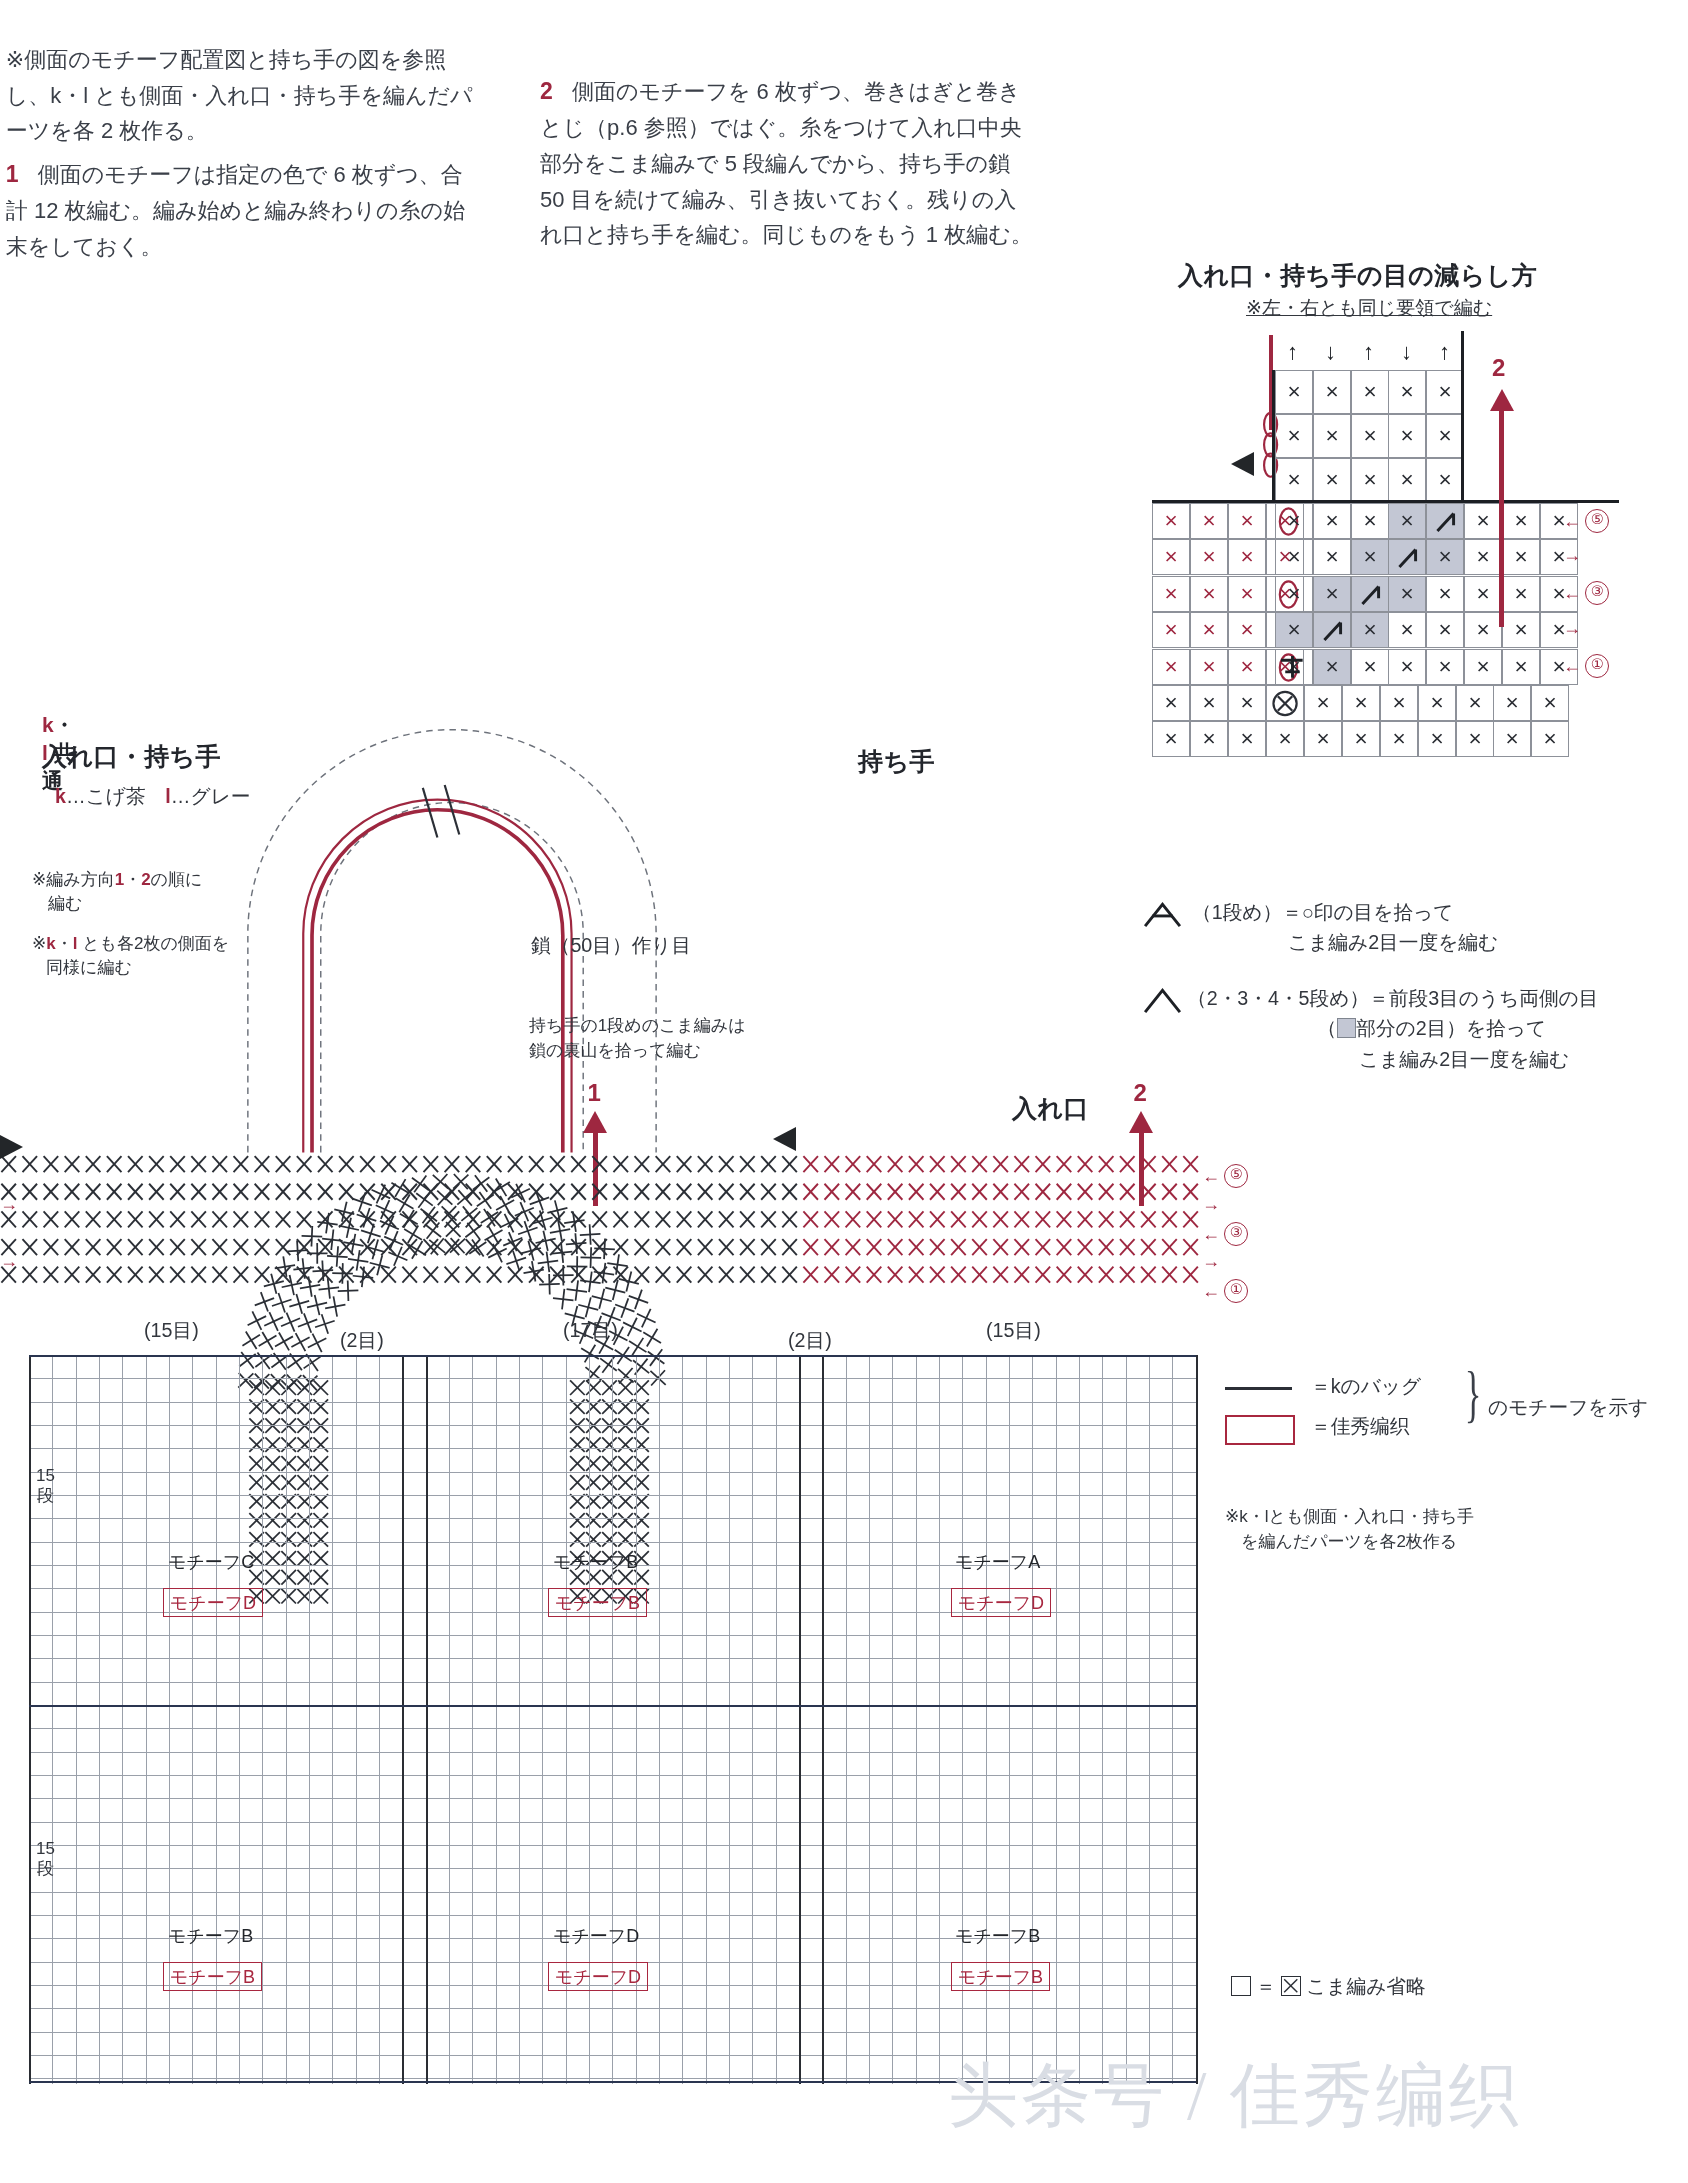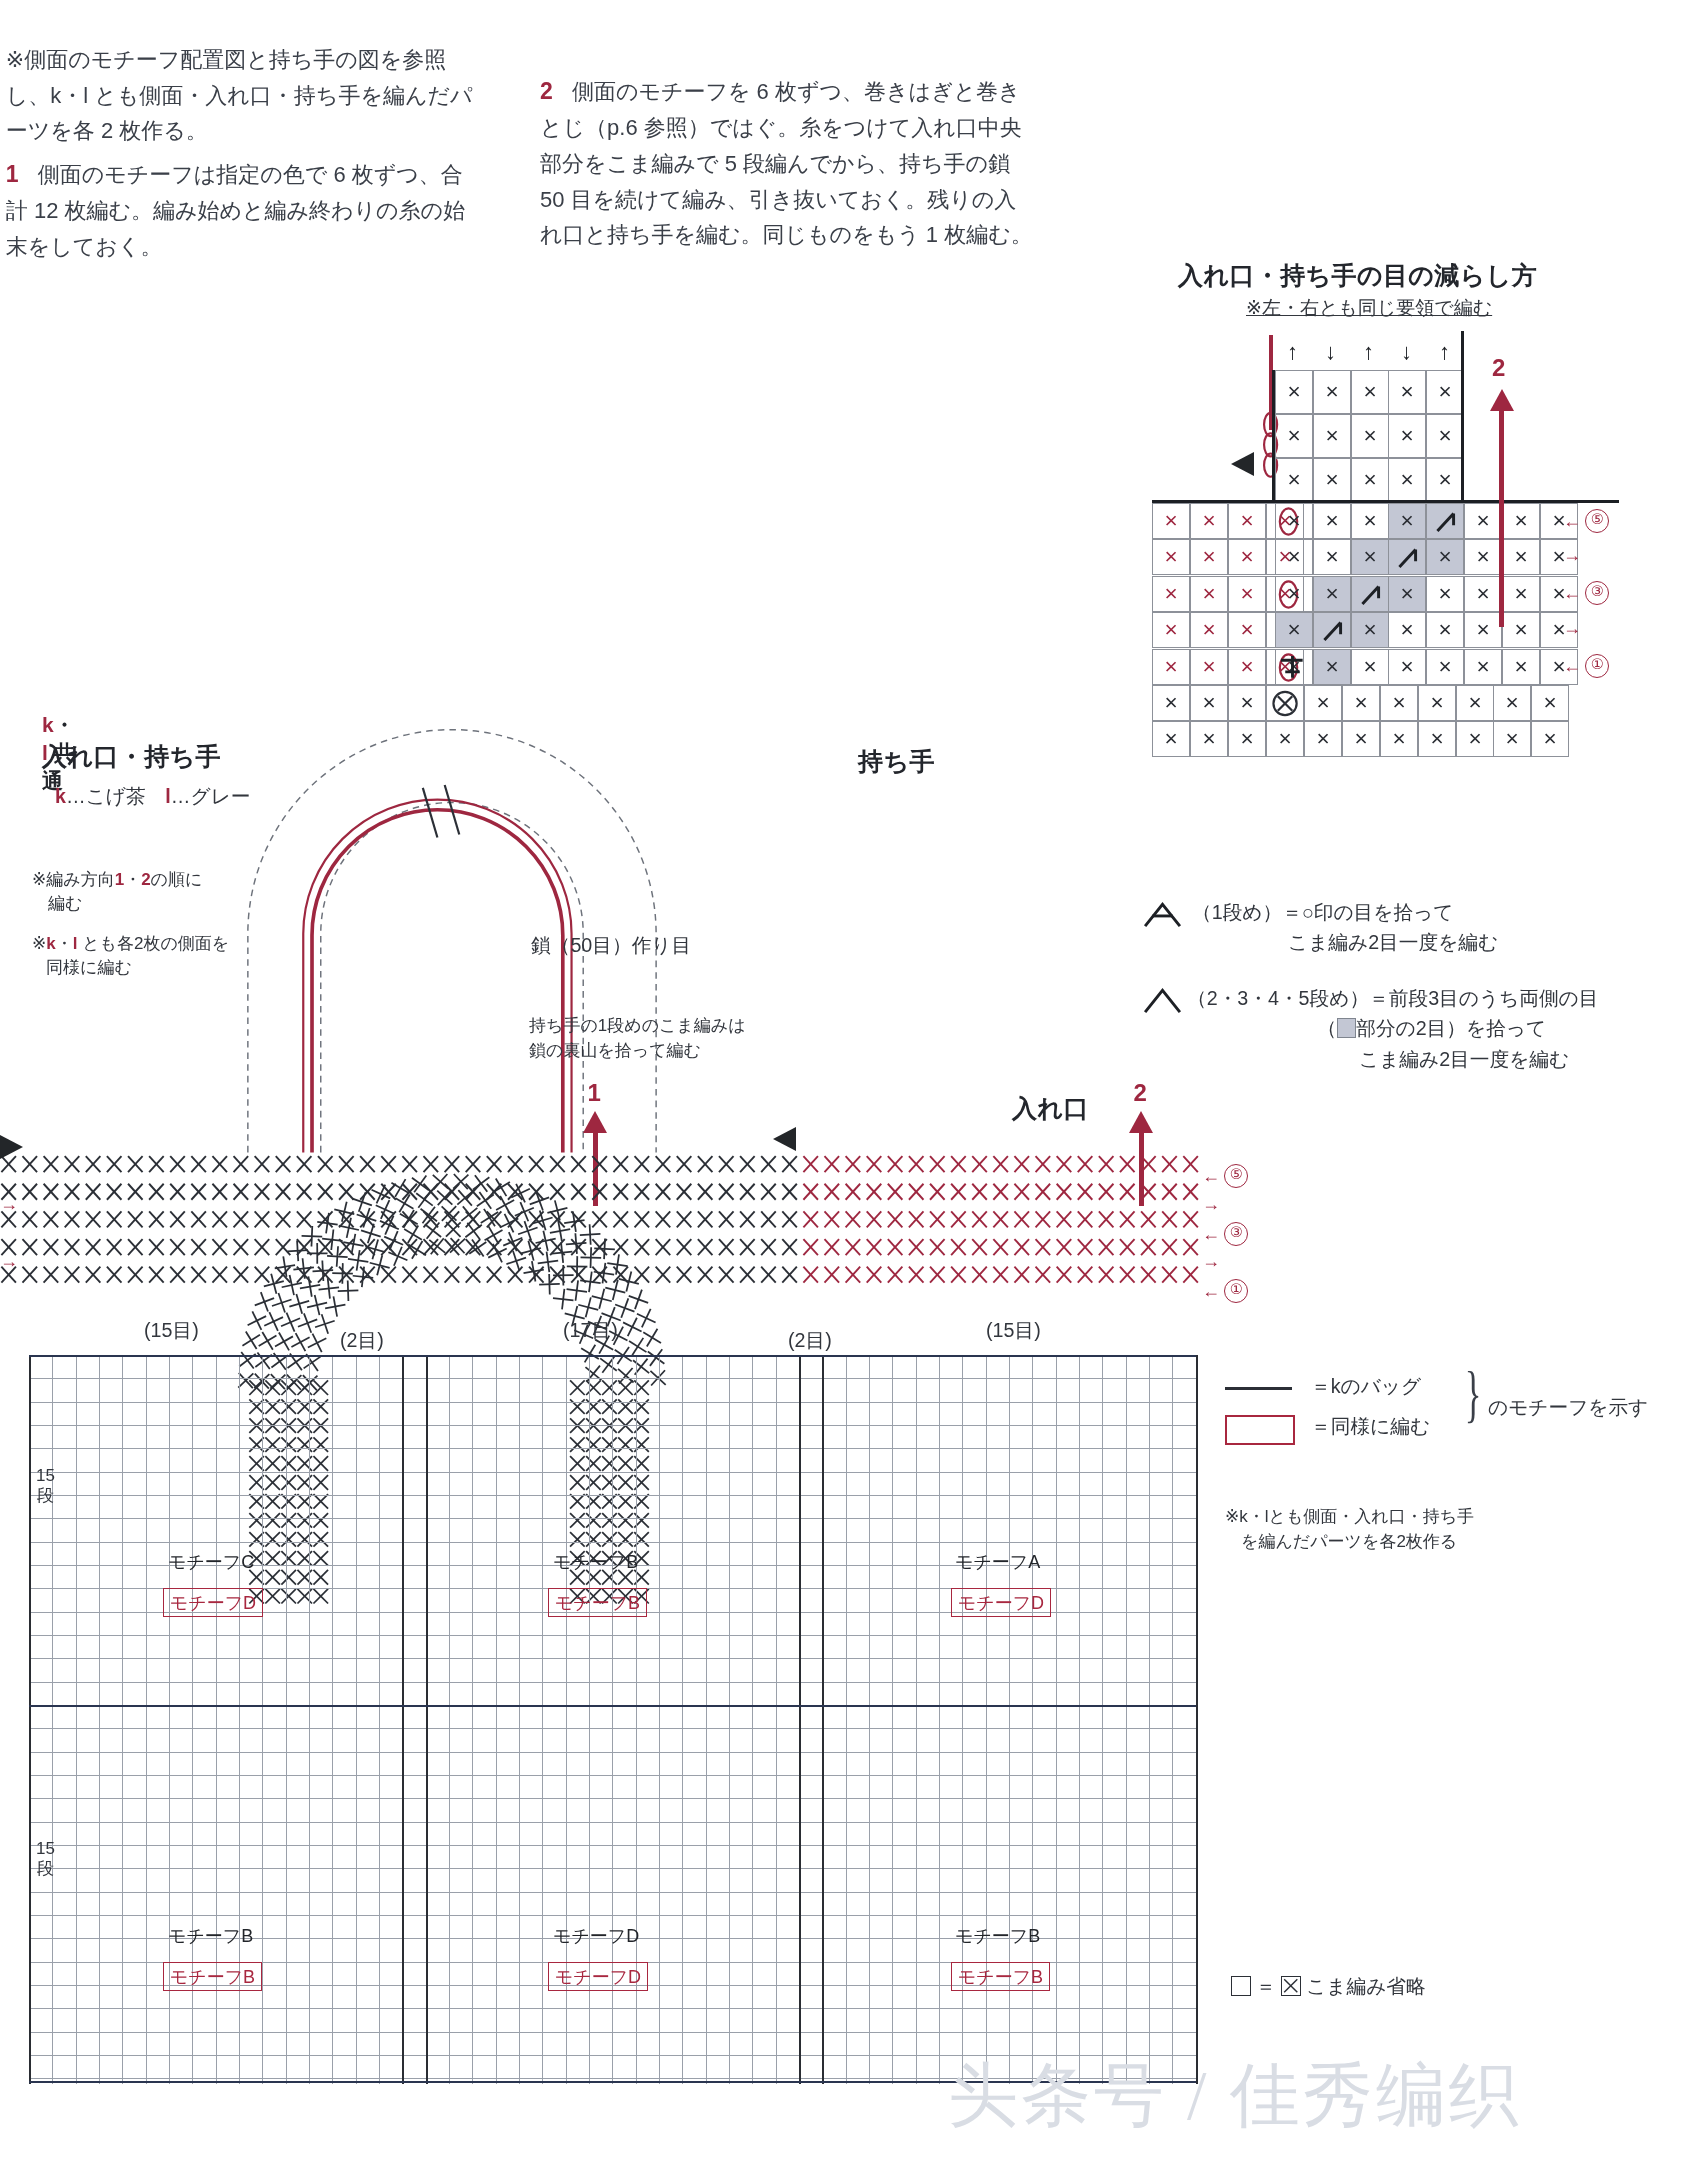--- a/index.html
+++ b/index.html
@@ -2758,21 +2758,21 @@
 <div class="motif box" style="left:163px;top:1962px;">モチーフB</div>
 <div class="motif" style="left:553px;top:1924px;">モチーフD</div>
 <div class="motif box" style="left:548px;top:1962px;">モチーフD</div>
 <div class="motif" style="left:955px;top:1924px;">モチーフB</div>
 <div class="motif box" style="left:951px;top:1962px;">モチーフB</div>
 
 <div class="abs" style="left:1225px;top:1371px;width:379px;">
   <div class="legline" style="left:0px;top:16px;width:67px;"></div>
   <div class="abs lbl" style="left:86px;top:1.5px;">＝kのバッグ</div>
   <div class="legbox" style="left:0px;top:44px;width:66px;height:26px;"></div>
-  <div class="abs lbl" style="left:86px;top:42px;">＝同様に編む</div>
+  <div class="abs lbl" style="left:86px;top:42px;">＝佳秀编织</div>
   <div class="brace" style="left:233px;top:-13px;">}</div>
   <div class="abs lbl" style="left:263px;top:23px;white-space:nowrap;">のモチーフを示す</div>
 </div>
 <div class="abs lbl-sm" style="left:1225px;top:1505px;line-height:1.45;white-space:nowrap;">
   <span>※k・lとも側面・入れ口・持ち手</span><br>
   <span style="margin-left:16px;">を編んだパーツを各2枚作る</span>
 </div>
 
 <div class="abs lbl" style="left:1231px;top:1973px;white-space:nowrap;">
   <span class="sq"></span>

